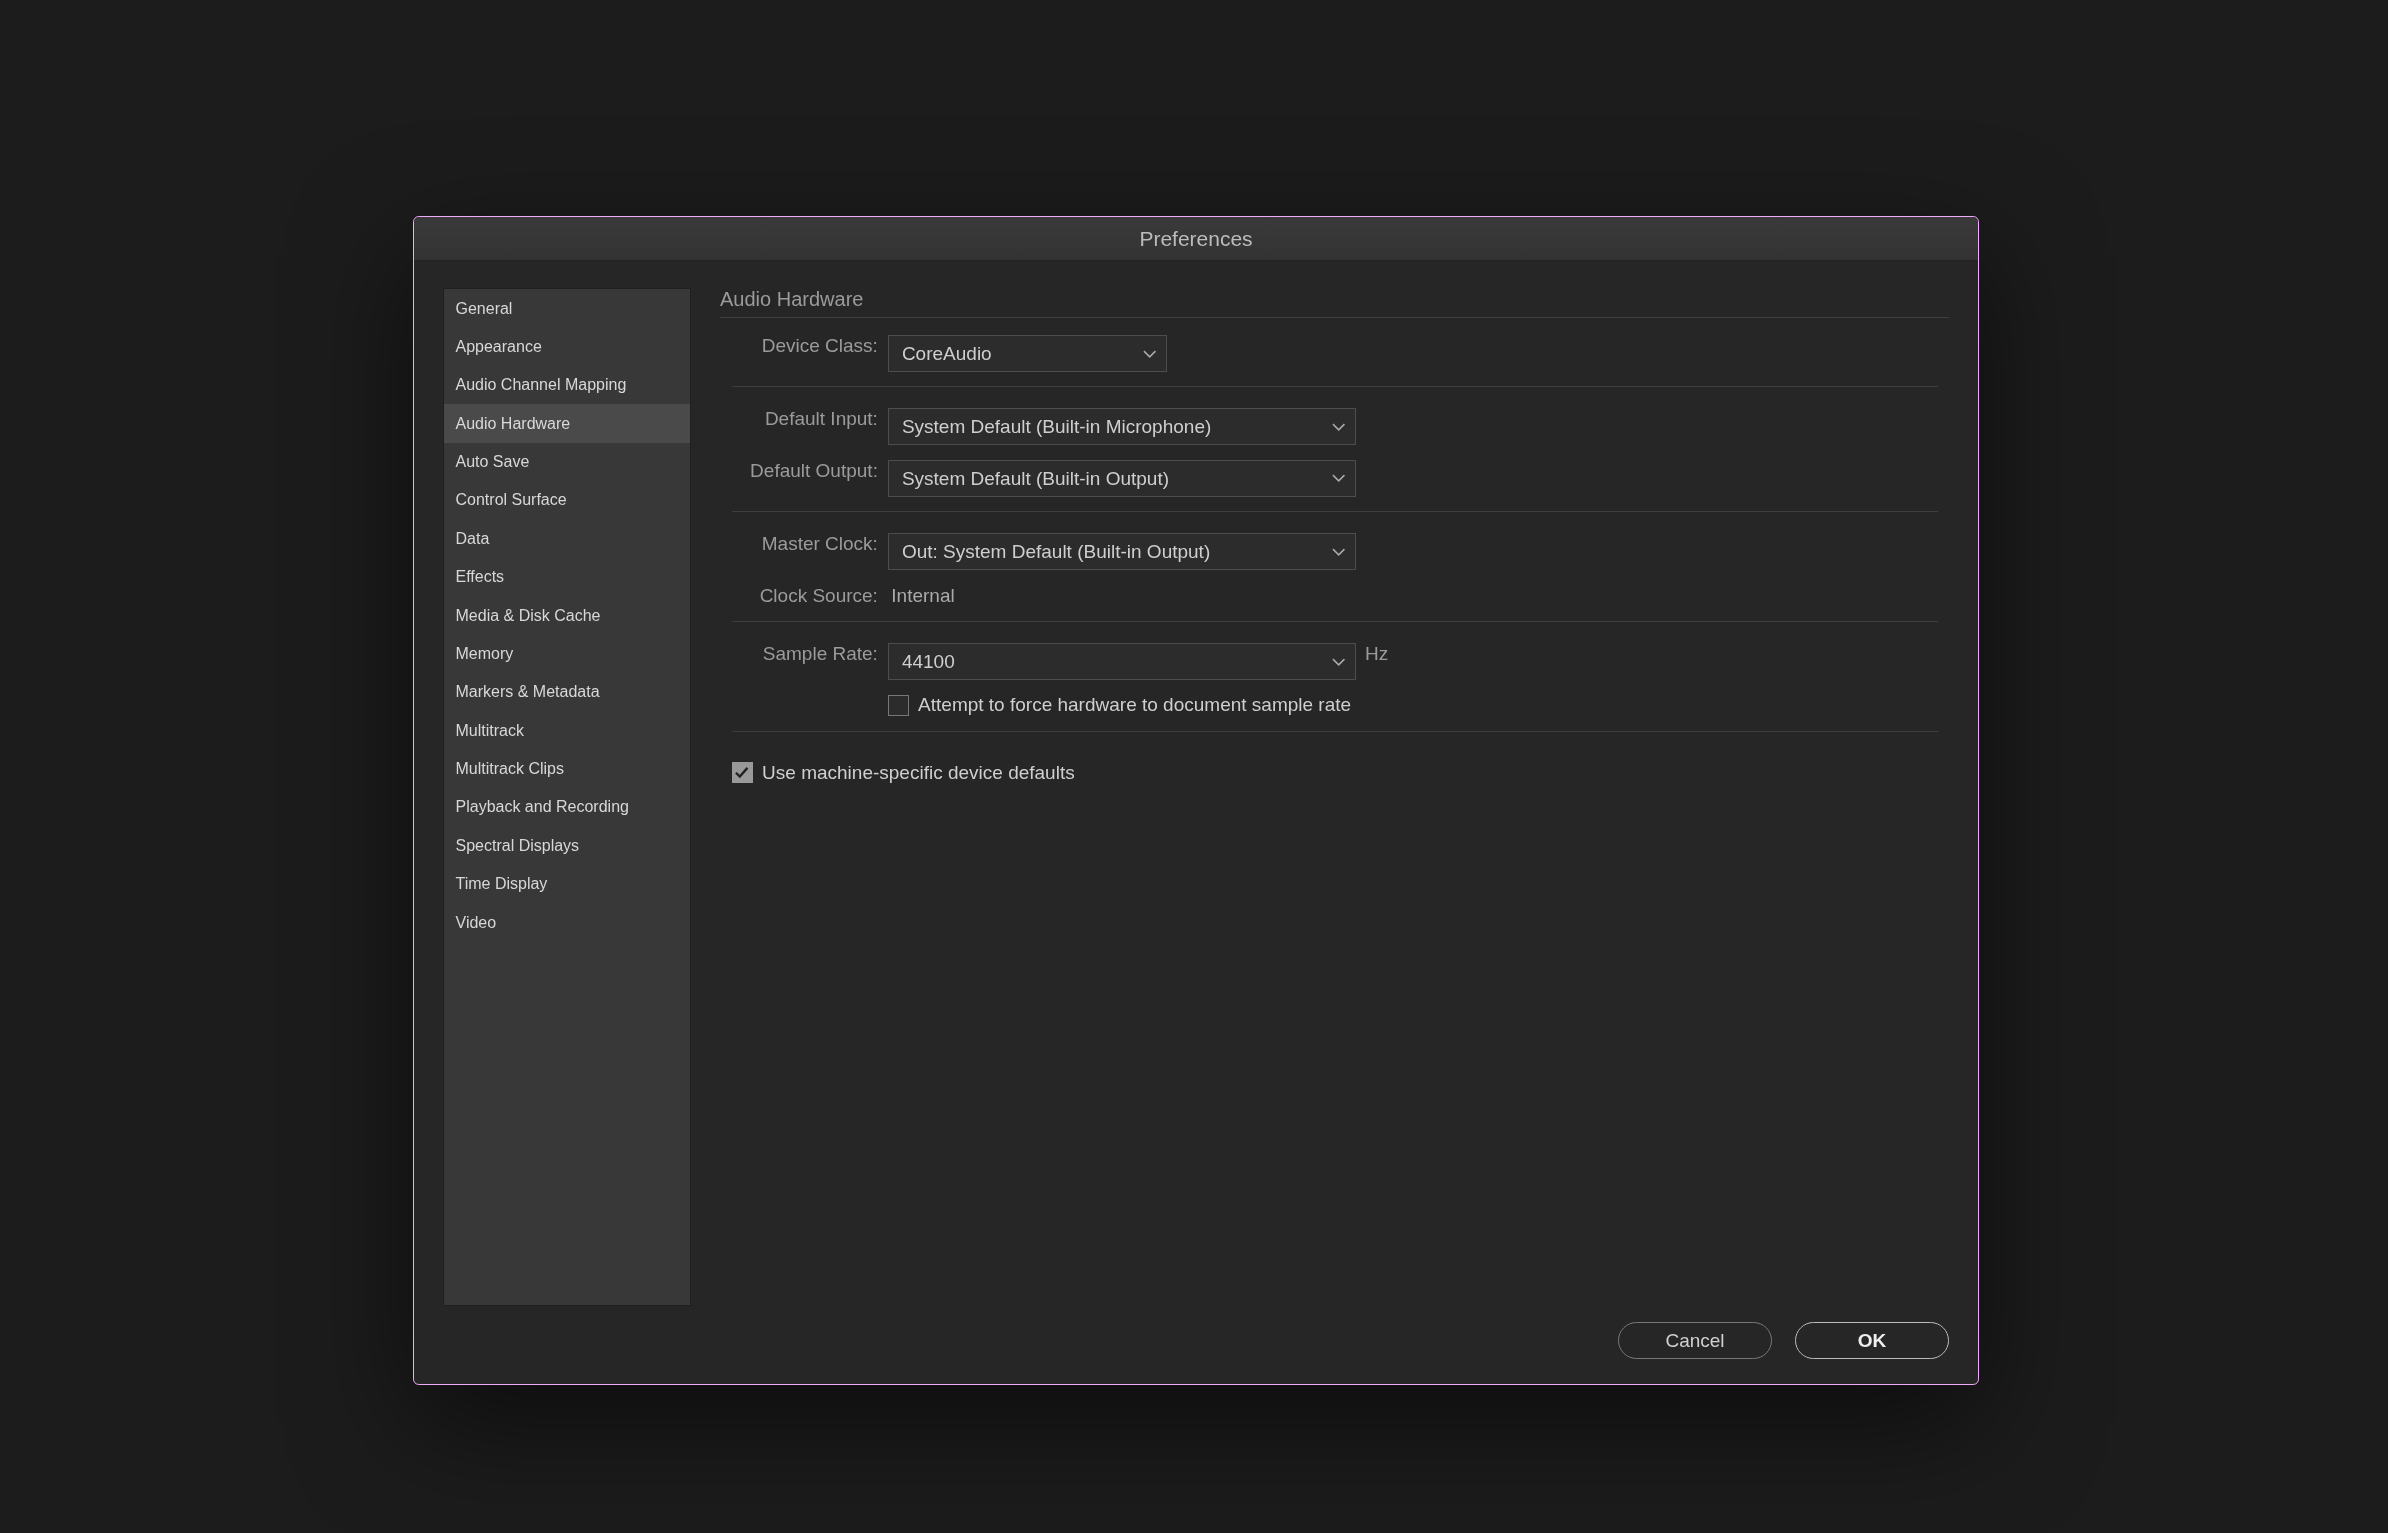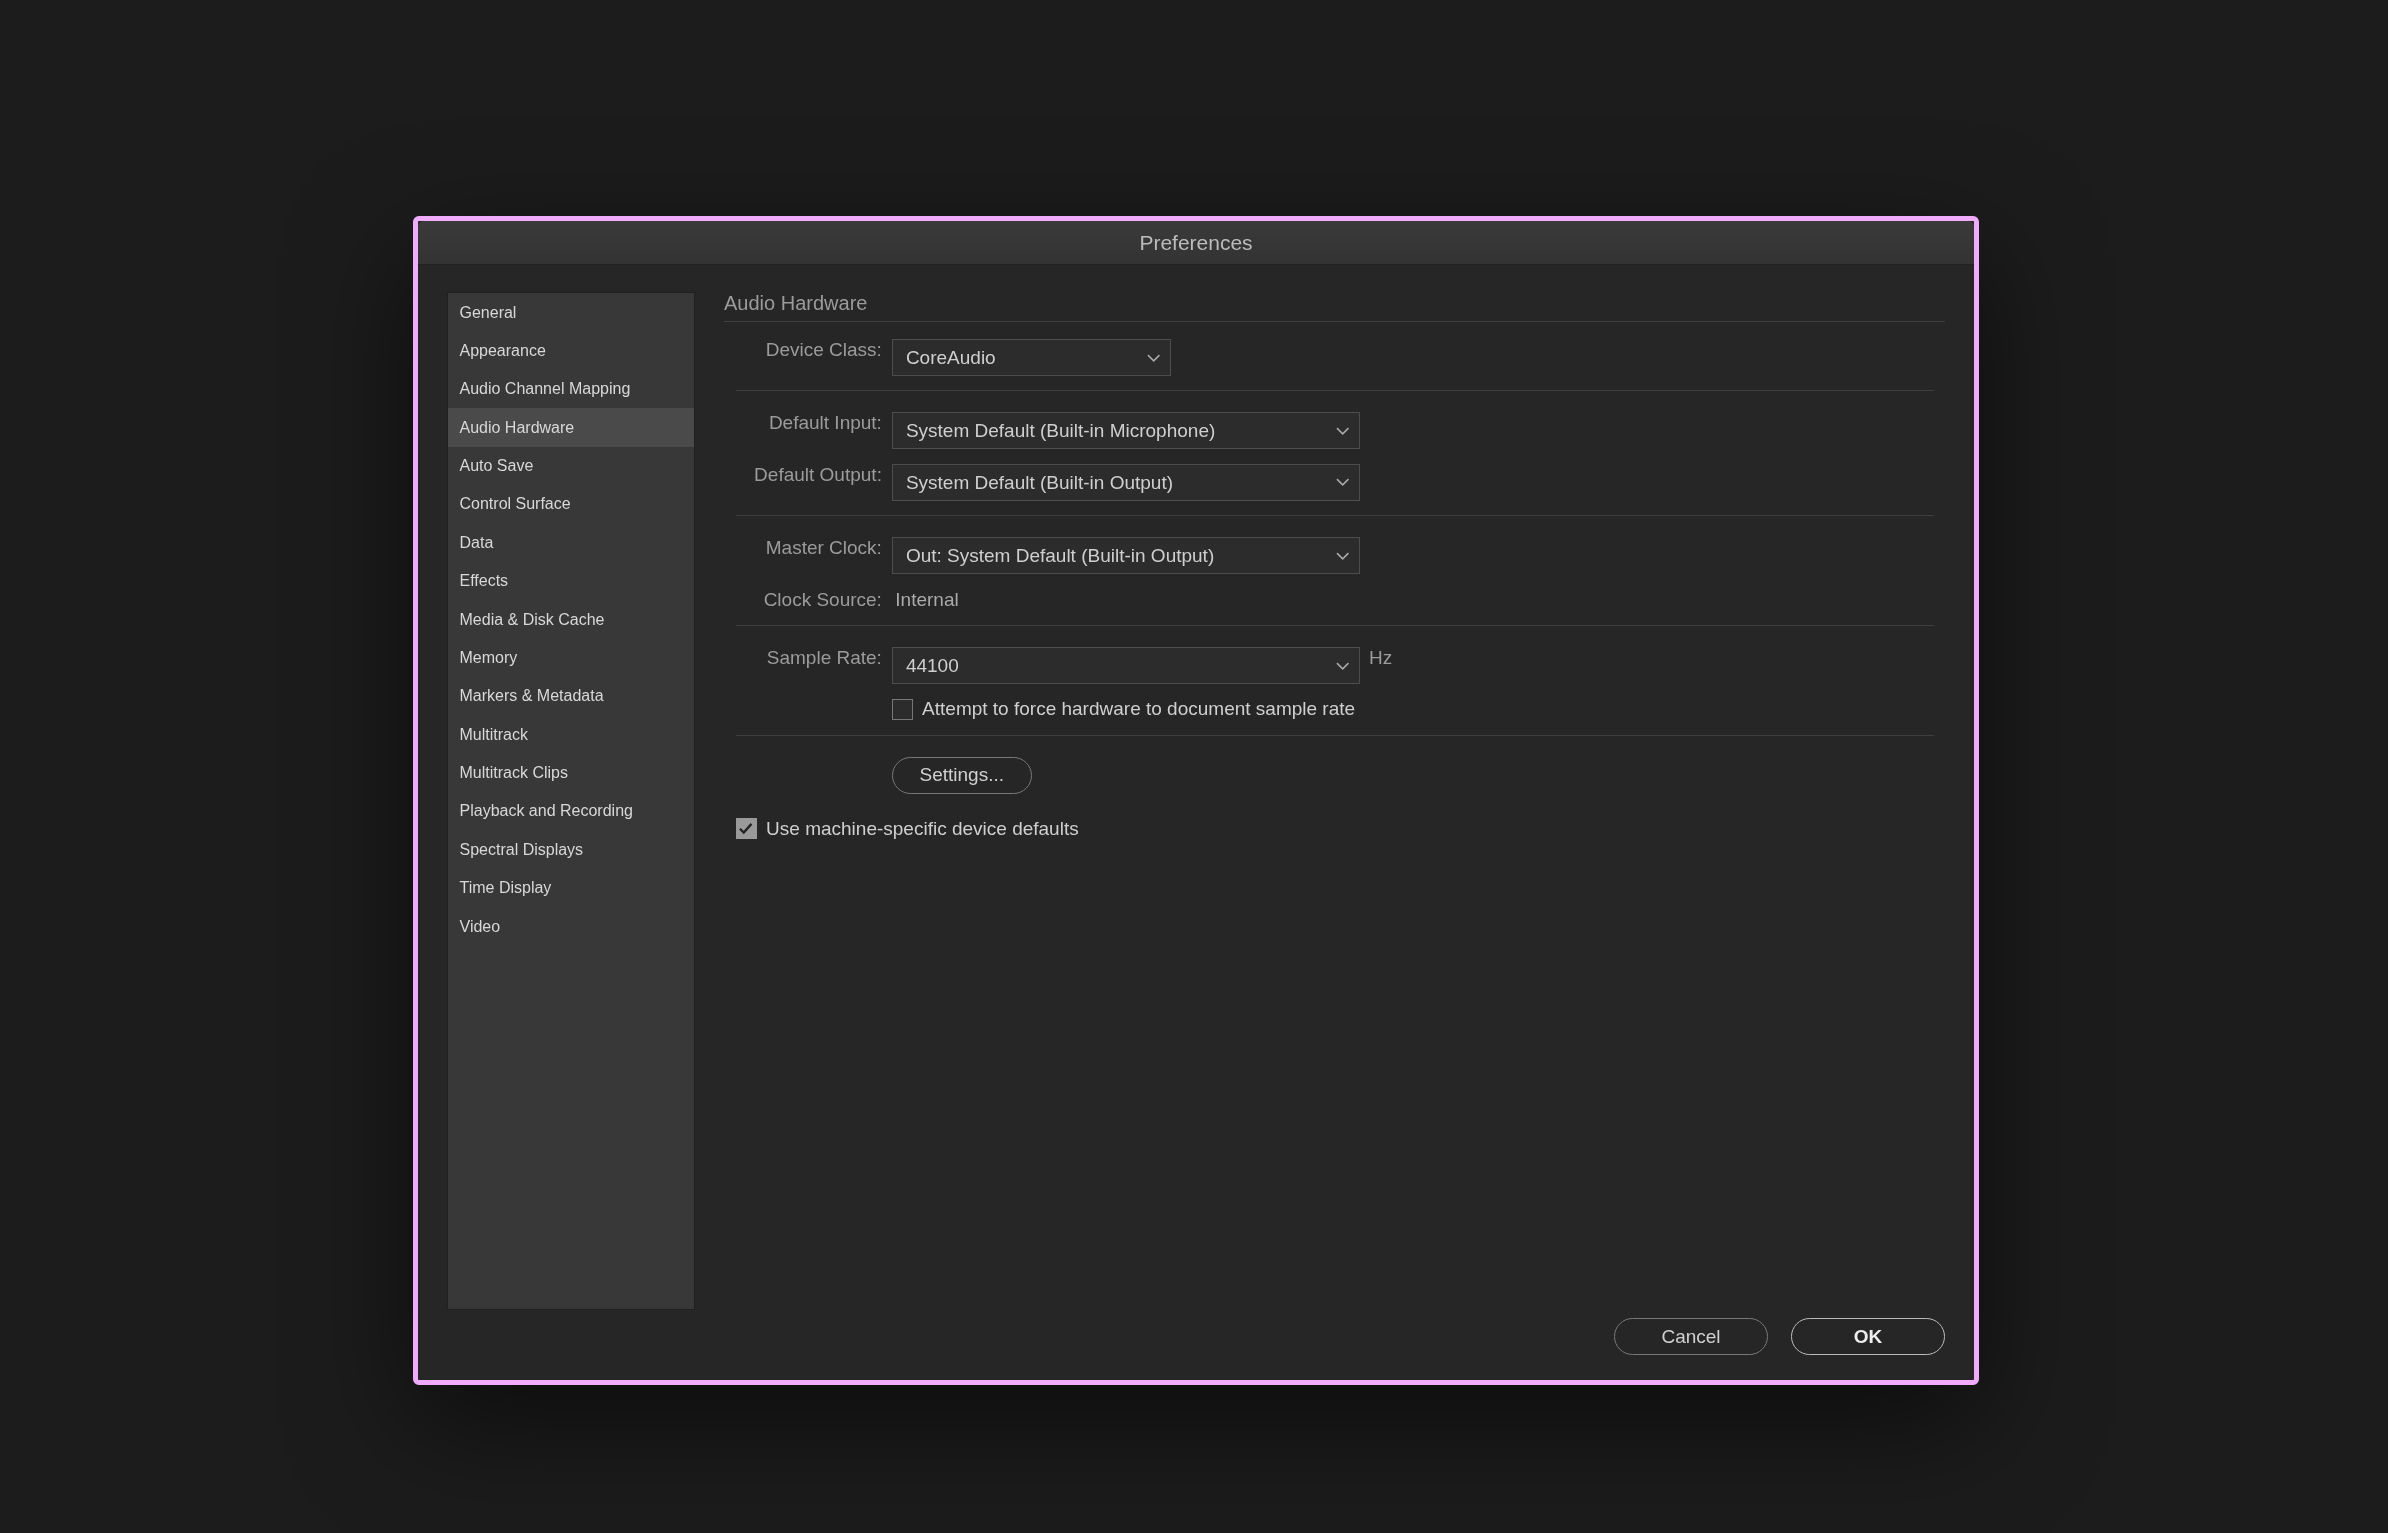--- a/index.html
+++ b/index.html
@@ -10,21 +10,21 @@
     position: relative;
     overflow: hidden;
   }
   .dialog {
     position: absolute;
     left: 413px;
     top: 216px;
     width: 1566px;
     height: 1169px;
     background: #262626;
-    border: 5px solid #f0abfc;
+    border: 1px solid #f0abfc;
     border-radius: 5.8px;
     display: flex;
     flex-direction: column;
     box-shadow: 0 38px 115px rgba(0,0,0,0.55);
   }
   .titlebar {
     height: 44px;
     background: linear-gradient(#3a3a3a,#333);
     border-bottom: 1px solid #222;
     display: flex;
@@ -271,24 +271,20 @@
           <div class="check-row">
             <div class="checkbox" id="force-cb">
               
             </div>
             <span class="check-label">Attempt to force hardware to document sample rate</span>
           </div>
         </div>
 
         <div class="divider"></div>
 
-        <div class="row">
-          <div class="label"></div>
-          <button class="pill-button">Settings...</button>
-        </div>
 
       </div>
 
       <div class="lower-check">
         <div class="checkbox checked" id="machine-cb">
           <svg width="15.4" height="15.4" viewBox="0 0 16 16">
               <path d="M2 8 L6 12 L14 3" stroke="#222" stroke-width="2.4" fill="none"></path>
             </svg>
         </div>
         <span class="check-label">Use machine-specific device defaults</span>

